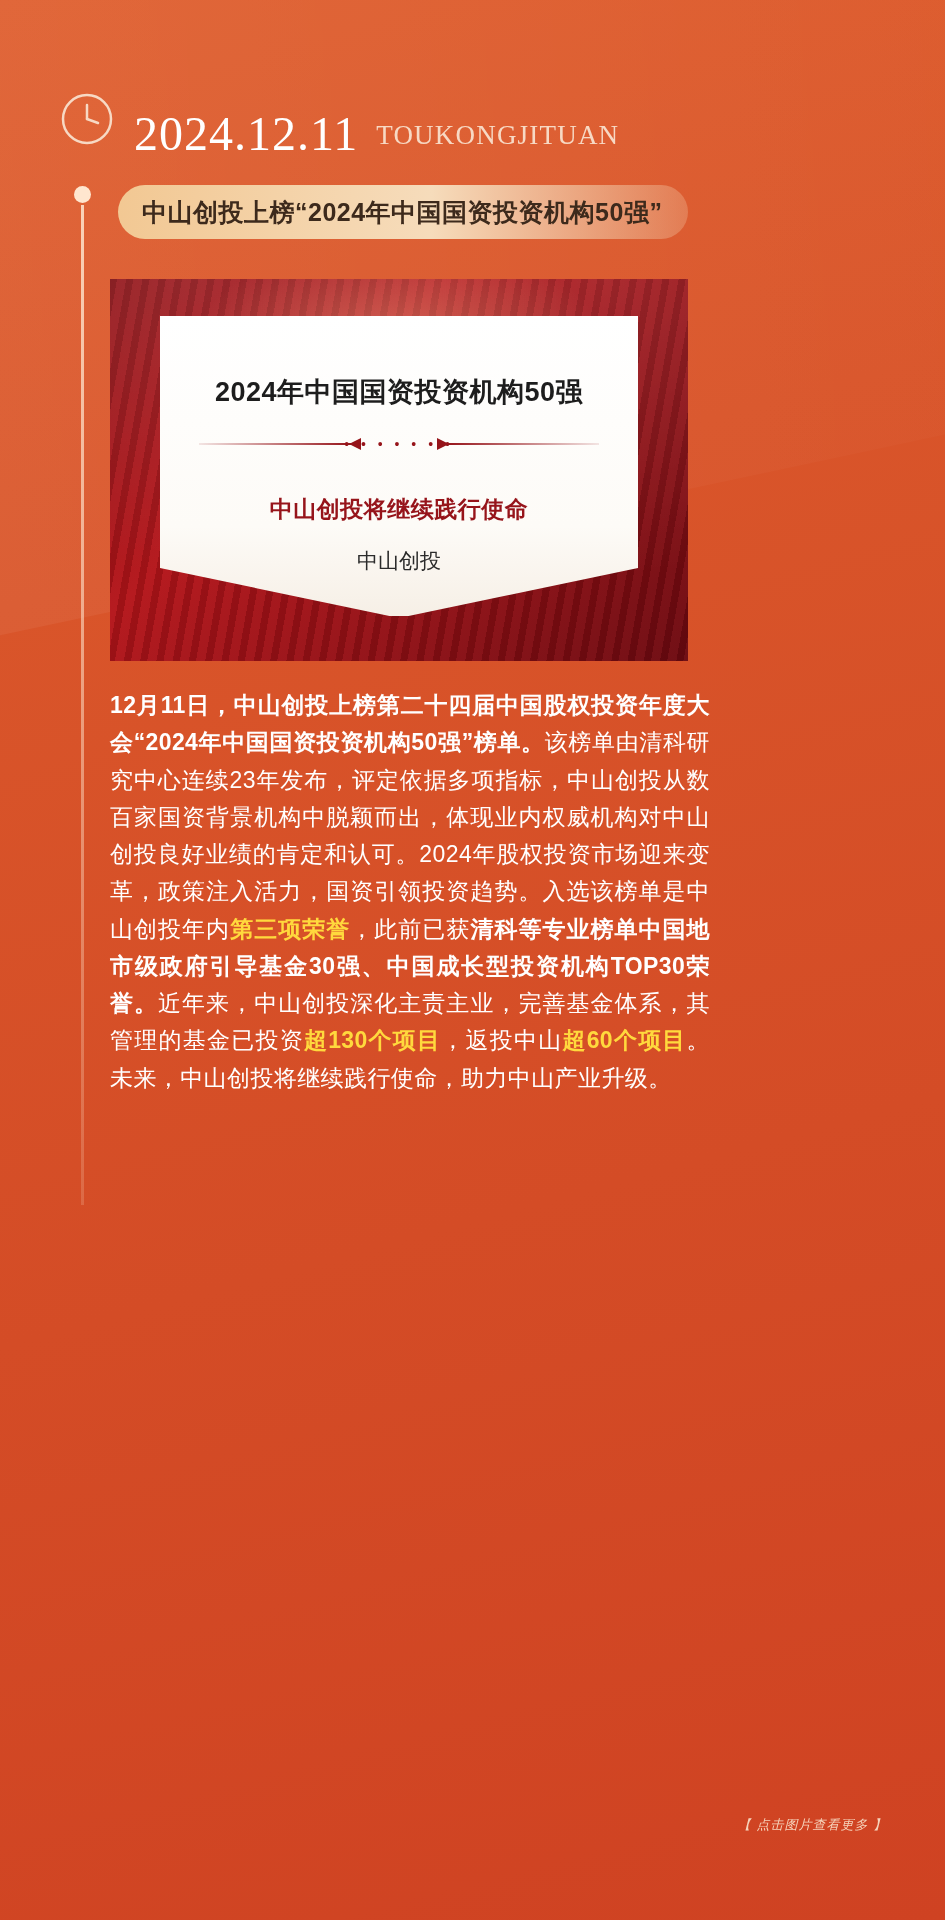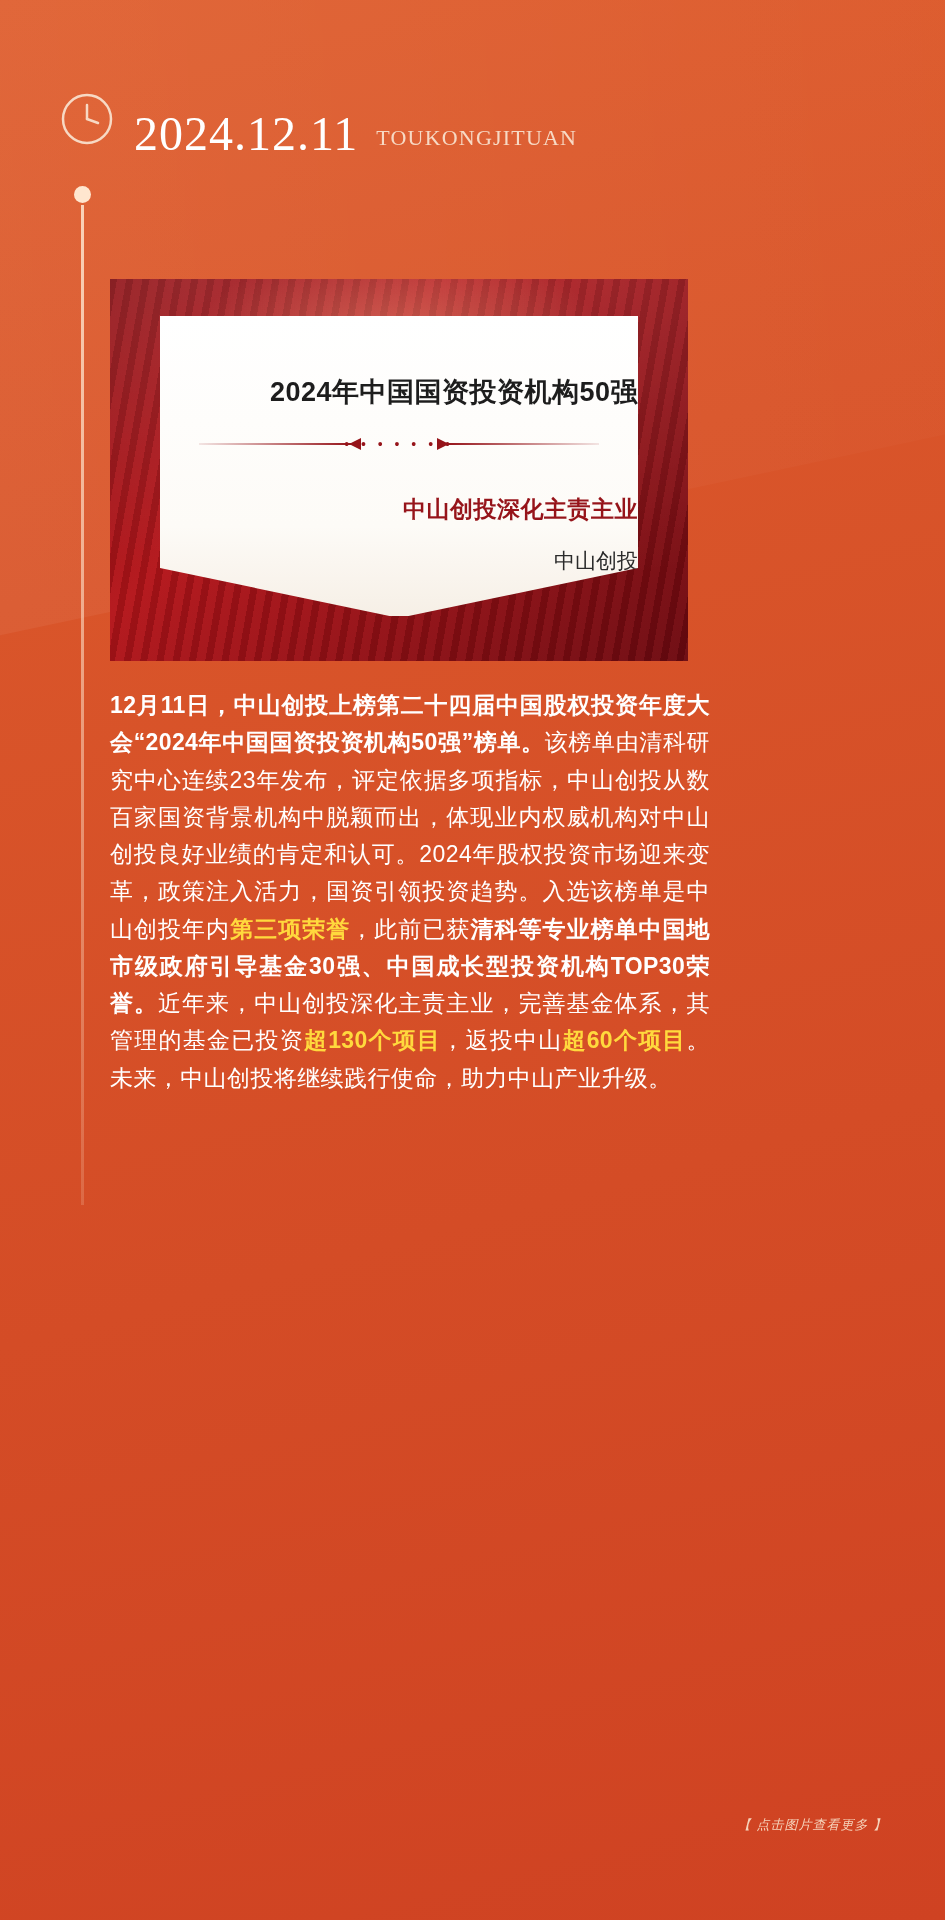--- a/index.html
+++ b/index.html
@@ -52,21 +52,21 @@
   .date-text {
     font-family: "Liberation Serif", serif;
     font-size: 48px;
     line-height: 1;
     color: #ffffff;
     letter-spacing: 1px;
     font-weight: 400;
   }
   .brand-text {
     font-family: "Liberation Serif", serif;
-    font-size: 22px;
+    font-size: 27px;
     line-height: 1;
     color: #f7d9c4;
     letter-spacing: 1.2px;
     margin-left: 18px;
     margin-bottom: 9px;
     white-space: nowrap;
   }
 
   
   .timeline-dot {
@@ -139,21 +139,21 @@
   }
   .cert-card {
     position: absolute;
     left: 50px;
     top: 37px;
     width: 478px;
     height: 300px;
     background: linear-gradient(180deg, #ffffff 0%, #fdfbf7 70%, #f6efe6 100%);
     box-shadow: 0 6px 26px rgba(0,0,0,0.28);
     clip-path: polygon(0 0, 100% 0, 100% 84%, 52% 100%, 48% 100%, 0 84%);
-    text-align: right;
+    text-align: center;
     box-sizing: border-box;
   }
   .cert-title {
     margin-top: 58px;
     font-size: 27px;
     font-weight: 700;
     color: #1d1d1d;
     letter-spacing: 0.5px;
   }
   .cert-divider {
@@ -246,34 +246,37 @@
       <line x1="27" y1="27" x2="27" y2="13" stroke="#f7d9c4" stroke-width="2.5" stroke-linecap="round"></line>
       <line x1="27" y1="27" x2="38" y2="31" stroke="#f7d9c4" stroke-width="2.5" stroke-linecap="round"></line>
     </svg>
     <div class="date-text">2024.12.11</div>
     <div class="brand-text">TOUKONGJITUAN</div>
   </div>
 
   <div class="timeline-dot"></div>
   <div class="timeline-line"></div>
 
+  <div class="title-pill">
+    <span>中山创投上榜“2024年中国国资投资机构50强”</span>
+  </div>
 
   <div class="cert-frame">
     <div class="drape"></div>
     <div class="glow"></div>
     <div class="cert-card">
       <div class="cert-title">2024年中国国资投资机构50强</div>
       <div class="cert-divider">
         <div class="bar left"></div>
         <div class="tri l"></div>
         <div class="dots">• • • • • • •</div>
         <div class="tri r"></div>
         <div class="bar right"></div>
       </div>
-      <div class="cert-company">中山创投深化主责主业</div>
+      <div class="cert-company">中山创投将继续践行使命</div>
       <div class="cert-short">中山创投</div>
     </div>
   </div>
 
   <div class="body-copy">
     <b>12月11日，中山创投上榜第二十四届中国股权投资年度大会“2024年中国国资投资机构50强”榜单。</b><span>该榜单由清科研究中心连续23年发布，评定依据多项指标，中山创投从数百家国资背景机构中脱颖而出，体现业内权威机构对中山创投良好业绩的肯定和认可。2024年股权投资市场迎来变革，政策注入活力，国资引领投资趋势。入选该榜单是中山创投年内</span><span class="hl">第三项荣誉</span><span>，此前已获</span><b>清科等专业榜单中国地市级政府引导基金30强、中国成长型投资机构TOP30荣誉。</b><span>近年来，中山创投深化主责主业，完善基金体系，其管理的基金已投资</span><span class="hl">超130个项目</span><span>，返投中山</span><span class="hl">超60个项目</span><span>。未来，中山创投将继续践行使命，助力中山产业升级。</span>
   </div>
 
   <div class="footer">【 点击图片查看更多 】</div>
 </div>

